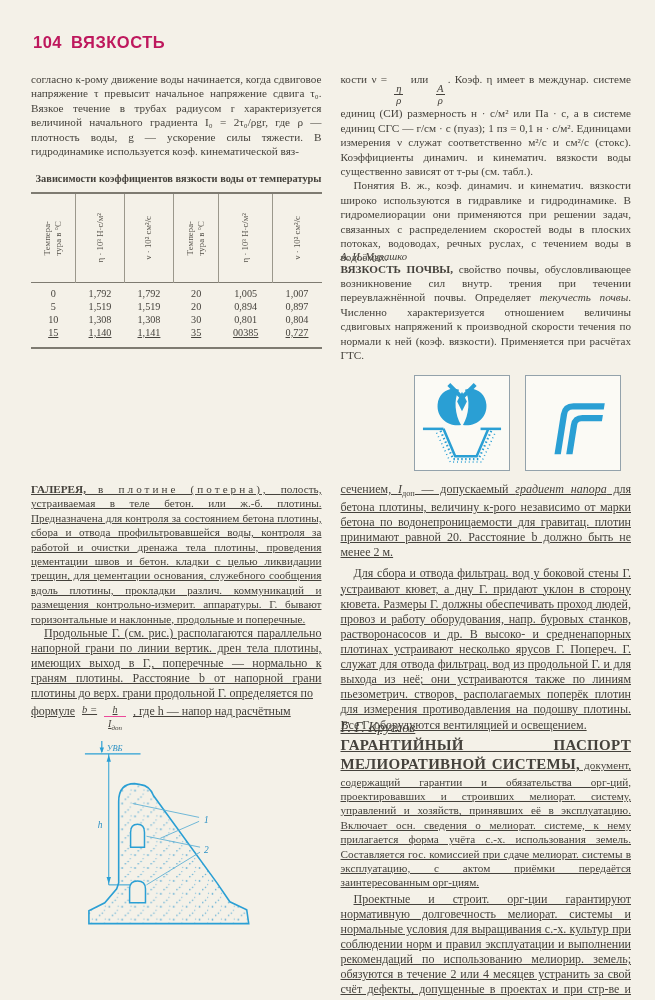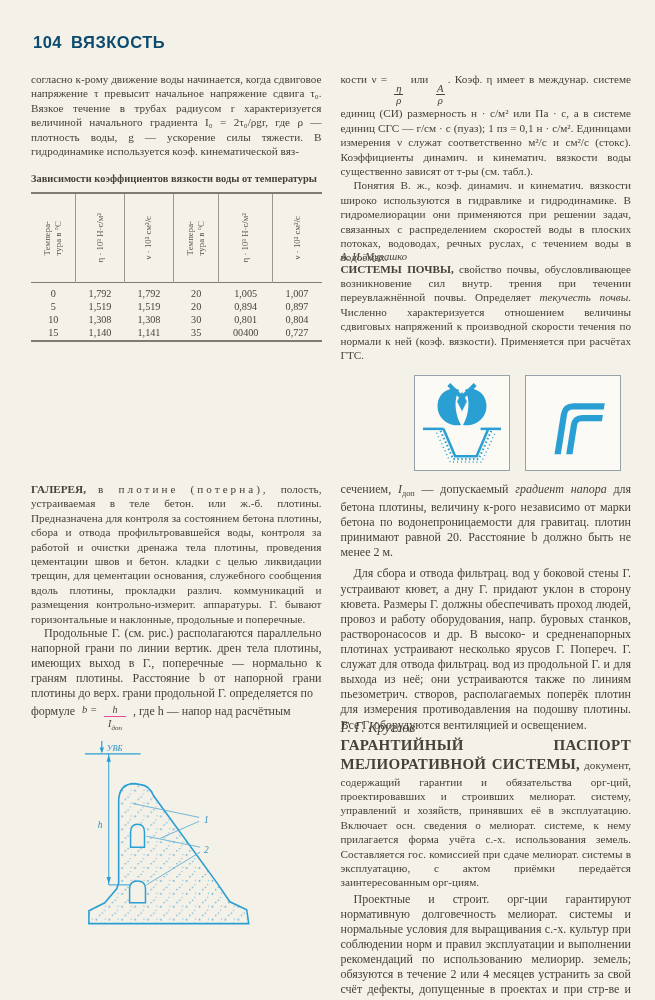--- a/index.html
+++ b/index.html
@@ -1,49 +1,49 @@
 <!DOCTYPE html>
 <html><head>
 <meta charset="utf-8">
 <style>
   html,body{margin:0;padding:0;}
   .page{position:relative;width:655px;height:1000px;background:#f4f1e8;overflow:hidden;
         font-family:"Liberation Serif","DejaVu Serif",serif;color:#45423c;}
   .runhead{position:absolute;left:33px;top:33px;font-family:"Liberation Sans","DejaVu Sans",sans-serif;
-        font-weight:bold;font-size:16.5px;color:#0c4a6e;letter-spacing:.5px;}
+        font-weight:bold;font-size:16.5px;color:#be185d;letter-spacing:.5px;}
   .runhead .num{margin-right:9px;}
   .cols{position:absolute;left:31px;width:600px;display:flex;gap:19px;}
   .cols.top{top:72px;height:404px;overflow:hidden;}
-  .cols.bottom{top:482px;height:518px;overflow:hidden;}
+  .cols.bottom{top:482px;height:518px;overflow:hidden;text-decoration:underline;}
   .col{width:295px;}
   p{margin:0;text-align:justify;font-size:11.2px;line-height:1.285;}
   p.ind{text-indent:13px;}
   .pt{font-size:12px;line-height:1.26;}
   .bold{font-weight:bold;}
   .sp{letter-spacing:3px;}
   .it{font-style:italic;}
   .sig{text-align:left;font-style:italic;font-size:10.6px;margin-top:-14px;}
   .headword-lg{font-size:15px;font-weight:bold;letter-spacing:.3px;}
   
   .frac{display:inline-flex;flex-direction:column;text-align:center;vertical-align:-0.85em;
         font-size:.95em;line-height:1.05;font-style:italic;padding:0 3px;}
   .frac .den{border-top:1px solid #45423c;padding:0 2px;}
   sub{font-size:.7em;}
   
   .tablock{margin-top:14px;}
-  .tab-title{font-weight:bold;font-size:10.4px;line-height:1.3;margin-bottom:6px;}
+  .tab-title{font-weight:bold;font-size:10.4px;line-height:1.3;margin-bottom:6px;text-align:right;}
   table.visc{border-collapse:collapse;width:100%;border-top:2px solid #7e7b71;border-bottom:2px solid #7e7b71;}
   table.visc thead tr{border-bottom:1.5px solid #7e7b71;}
   table.visc th{border-right:1px solid #9b988c;height:82px;vertical-align:middle;padding:3px 1px;font-weight:normal;}
   table.visc th:last-child{border-right:none;}
   .vert{writing-mode:vertical-rl;transform:rotate(180deg);margin:0 auto;font-size:8.8px;
         line-height:1.25;white-space:pre-line;text-align:center;color:#55524a;}
   table.visc td{text-align:center;font-size:10.2px;padding:1px 2px;color:#45423c;}
   table.visc tbody tr:first-child td{padding-top:5px;}
-  table.visc tbody tr:last-child td{padding-bottom:2px;}
+  table.visc tbody tr:last-child td{padding-bottom:9px;text-decoration:underline;}
   
   .formula-line{display:flex;align-items:flex-start;gap:7px;font-size:10.6px;margin:3px 0 0 0;}
   .formula-line .var{font-style:italic;}
   .bfrac{display:inline-flex;flex-direction:column;text-align:center;font-size:10px;line-height:1.15;font-style:italic;}
   .bfrac .den{border-top:1px solid #ec4899;padding:1px 4px 0;}
   
   .icons-row{display:flex;gap:15px;margin:13px 0 0 73px;}
   .icon-box{width:94px;height:94px;border:1px solid #93a2ab;background:#fbfaf5;
         display:flex;align-items:center;justify-content:center;}
   
@@ -115,41 +115,41 @@
                 <td>1,308</td>
                 <td>30</td>
                 <td>0,801</td>
                 <td>0,804</td>
               </tr>
               <tr>
                 <td>15</td>
                 <td>1,140</td>
                 <td>1,141</td>
                 <td>35</td>
-                <td>00400</td>
+                <td>00385</td>
                 <td>0,727</td>
               </tr>
             </tbody>
         </table>
       </div>
     </div>
 
     <div class="col">
       <p><span>кости ν = </span><span class="frac">
             <span class="numr">η</span>
             <span class="den">ρ</span>
           </span><span> или </span><span class="frac">
             <span class="numr">A</span>
             <span class="den">ρ</span>
           </span><span>. Коэф. η имеет в междунар. системе единиц (СИ) размерность н · с/м² или Па · с, а в системе единиц СГС — г/см · с (пуаз); 1 пз = 0,1 н · с/м². Единицами измерения ν служат соответственно м²/с и см²/с (стокс). Коэффициенты динамич. и кинематич. вязкости воды существенно зависят от т-ры (см. табл.).</span></p>
 
       <p class="ind">Понятия В. ж., коэф. динамич. и кинематич. вязкости широко используются в гидравлике и гидродинамике. В гидромелиорации они применяются при решении задач, связанных с распределением скоростей воды в плоских потоках, водоводах, речных руслах, с течением воды в водоёмах.</p>
       <div class="sig">А. И. Мурашко</div>
 
-      <p><span class="bold">СИСТЕМЫ ПОЧВЫ,</span><span> свойство почвы, обусловливающее возникновение сил внутр. трения при течении переувлажнённой почвы. Определяет </span><span class="it">текучесть почвы</span><span>. Численно характеризуется отношением величины сдвиговых напряжений к производной скорости течения по нормали к ней (коэф. вязкости). Применяется при расчётах ГТС.</span></p>
+      <p><span class="bold">ВЯЗКОСТЬ ПОЧВЫ,</span><span> свойство почвы, обусловливающее возникновение сил внутр. трения при течении переувлажнённой почвы. Определяет </span><span class="it">текучесть почвы</span><span>. Численно характеризуется отношением величины сдвиговых напряжений к производной скорости течения по нормали к ней (коэф. вязкости). Применяется при расчётах ГТС.</span></p>
 
       <div class="icons-row">
         <div class="icon-box">
           <svg width="82" height="82" viewBox="0 0 84 84">
             <g fill="none" stroke="#2a9fd4" stroke-width="2.6">
               <path d="M2,48 L23,48"></path>
               <path d="M61,48 L82,48"></path>
             </g>
             <path d="M23,48 L35,76 L57,76 L69,48" fill="none" stroke="#2a9fd4" stroke-width="2.6"></path>
             <path d="M20,50 L33,79 L59,79 L72,50" fill="none" stroke="#2a9fd4" stroke-width="2.2" stroke-dasharray="1.5 2.5"></path>

